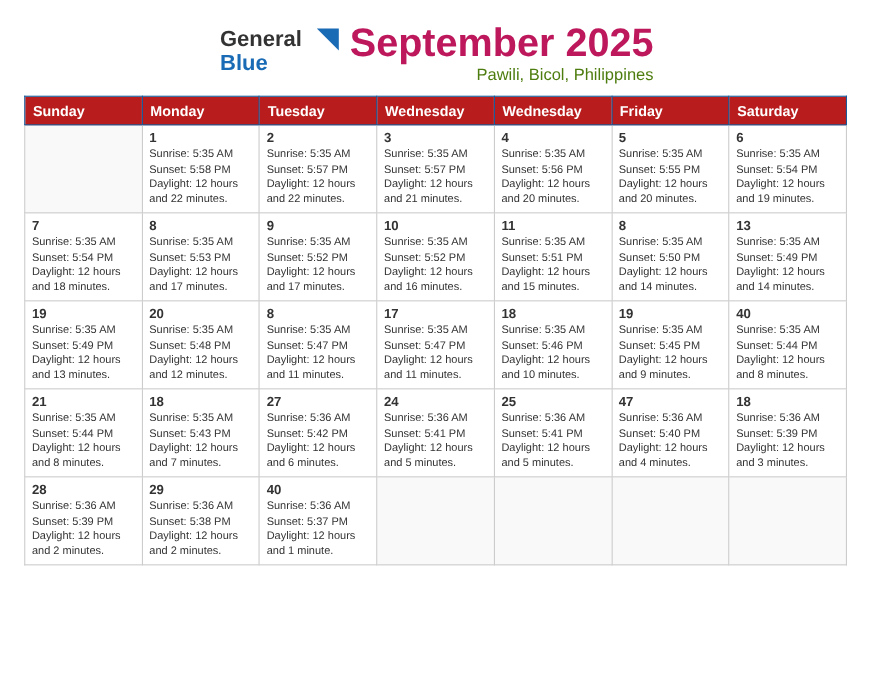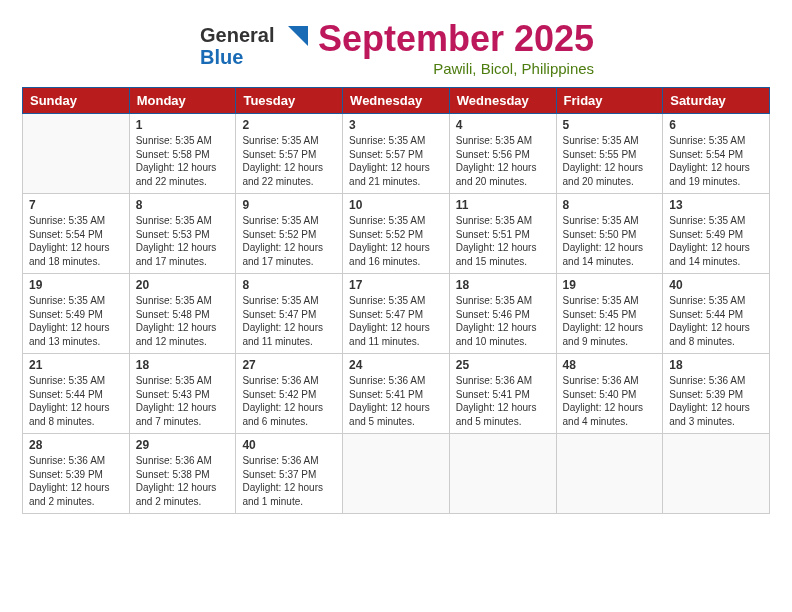--- a/index.html
+++ b/index.html
@@ -288,21 +288,21 @@
 and 5 minutes.</div>
           </td>
           <td>
             <span class="day-num">25</span>
             <div class="day-info" style="white-space: pre-line;">Sunrise: 5:36 AM
 Sunset: 5:41 PM
 Daylight: 12 hours
 and 5 minutes.</div>
           </td>
           <td>
-            <span class="day-num">48</span>
+            <span class="day-num">47</span>
             <div class="day-info" style="white-space: pre-line;">Sunrise: 5:36 AM
 Sunset: 5:40 PM
 Daylight: 12 hours
 and 4 minutes.</div>
           </td>
           <td>
             <span class="day-num">18</span>
             <div class="day-info" style="white-space: pre-line;">Sunrise: 5:36 AM
 Sunset: 5:39 PM
 Daylight: 12 hours

